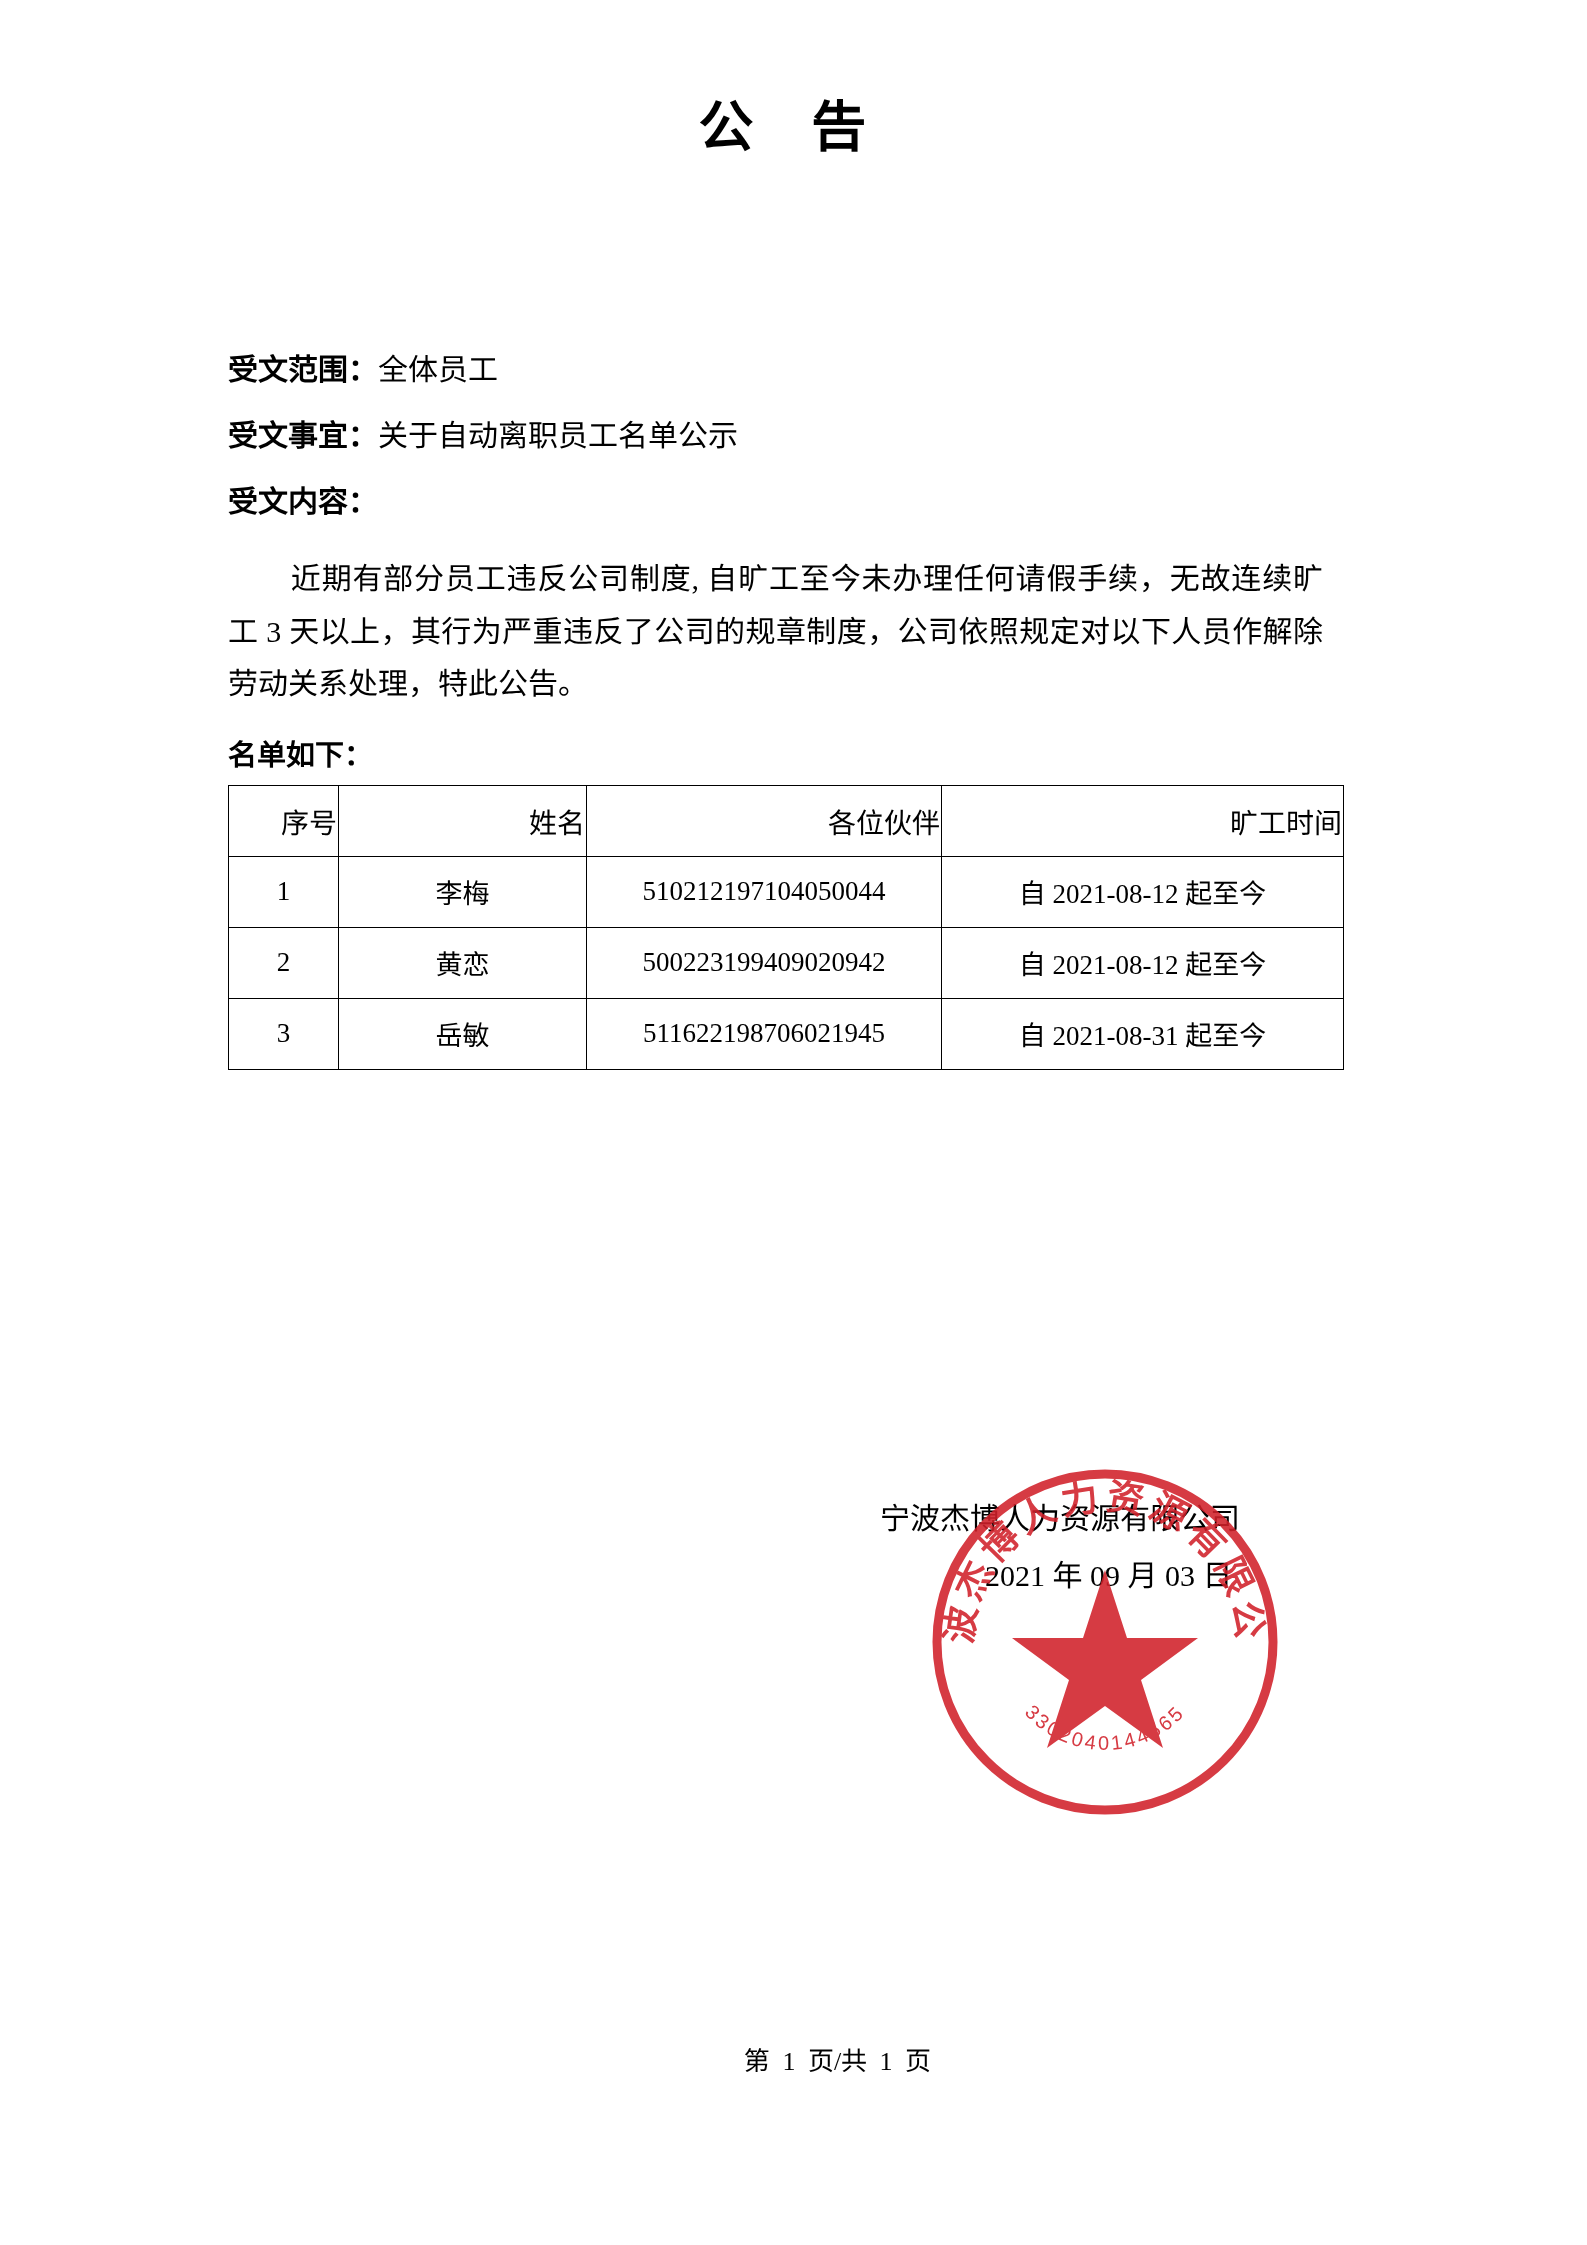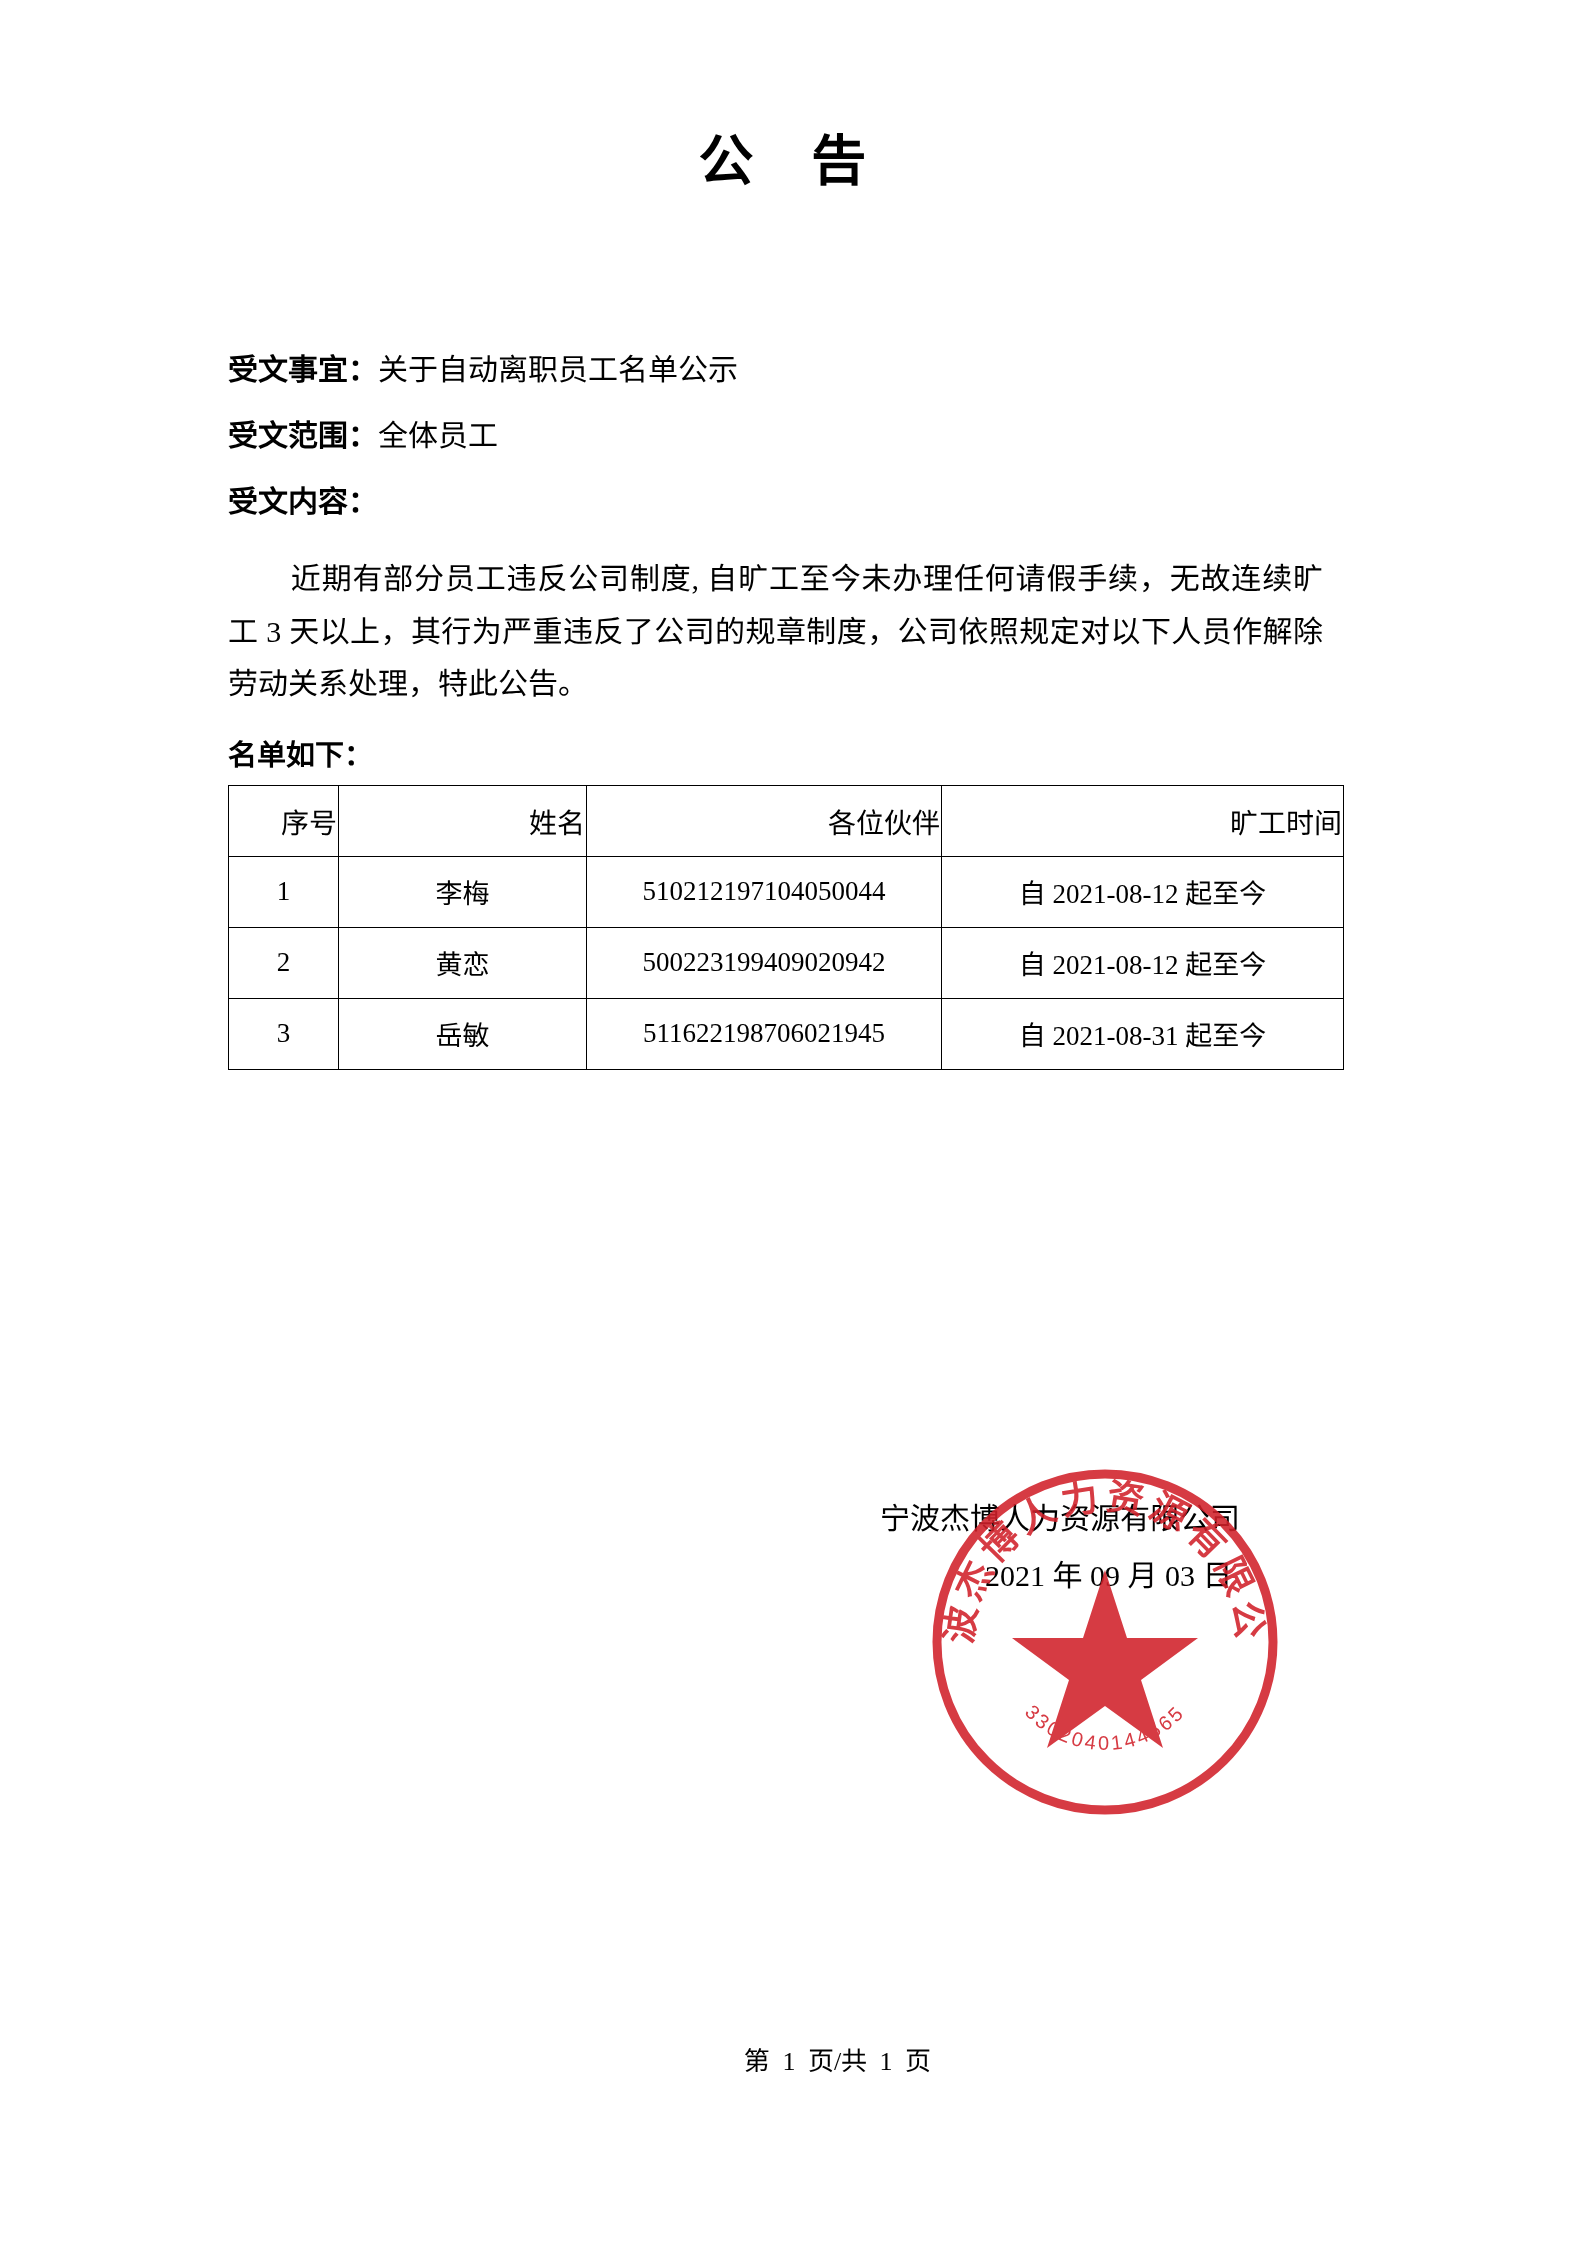--- a/index.html
+++ b/index.html
@@ -22,21 +22,21 @@
     height: 2245px;
     box-sizing: border-box;
     padding: 0;
   }
   .doc-title {
     text-align: center;
     font-size: 55px;
     font-weight: bold;
     letter-spacing: 22px;
     margin: 0;
-    padding-top: 116px;
+    padding-top: 82px;
     font-family: "Liberation Serif", "DejaVu Serif", serif;
   }
   .body-area {
     position: absolute;
     left: 228px;
     top: 355px;
     width: 1130px;
   }
   .field-row {
     font-size: 30px;
@@ -134,25 +134,25 @@
 <body>
 
 <div class="page">
 
   <h1 class="doc-title">公  告</h1>
 
   <div class="body-area">
 
 
     <div class="field-row">
+      <span class="field-label">受文范围：</span><span class="field-value">全体员工</span>
+    </div>
+
+    <div class="field-row">
       <span class="field-label">受文事宜：</span><span class="field-value">关于自动离职员工名单公示</span>
-    </div>
-
-    <div class="field-row">
-      <span class="field-label">受文范围：</span><span class="field-value">全体员工</span>
     </div>
 
     <div class="field-row">
       <span class="field-label">受文内容：</span>
     </div>
 
 
     <p class="para"><span class="indent"></span><span>近期有部分员工违反公司制度, 自旷工至今未办理任何请假手续，无故连续旷工 3 天以上，其行为严重违反了公司的规章制度，公司依照规定对以下人员作解除劳动关系处理，特此公告。</span></p>
 
     <div class="list-label">名单如下：</div>

